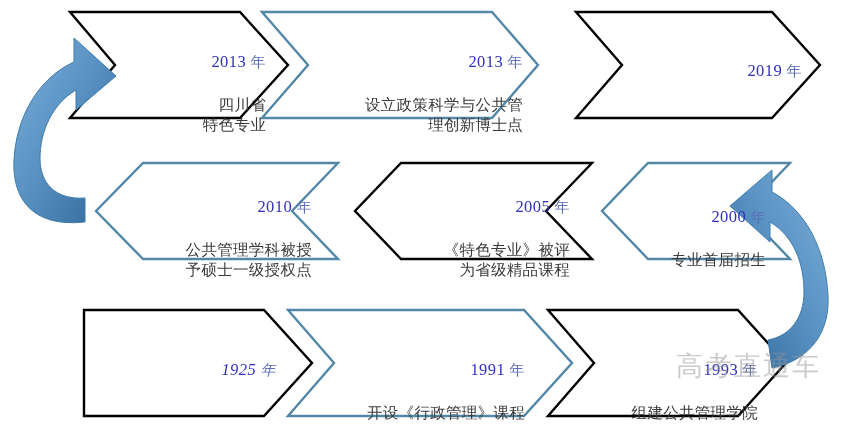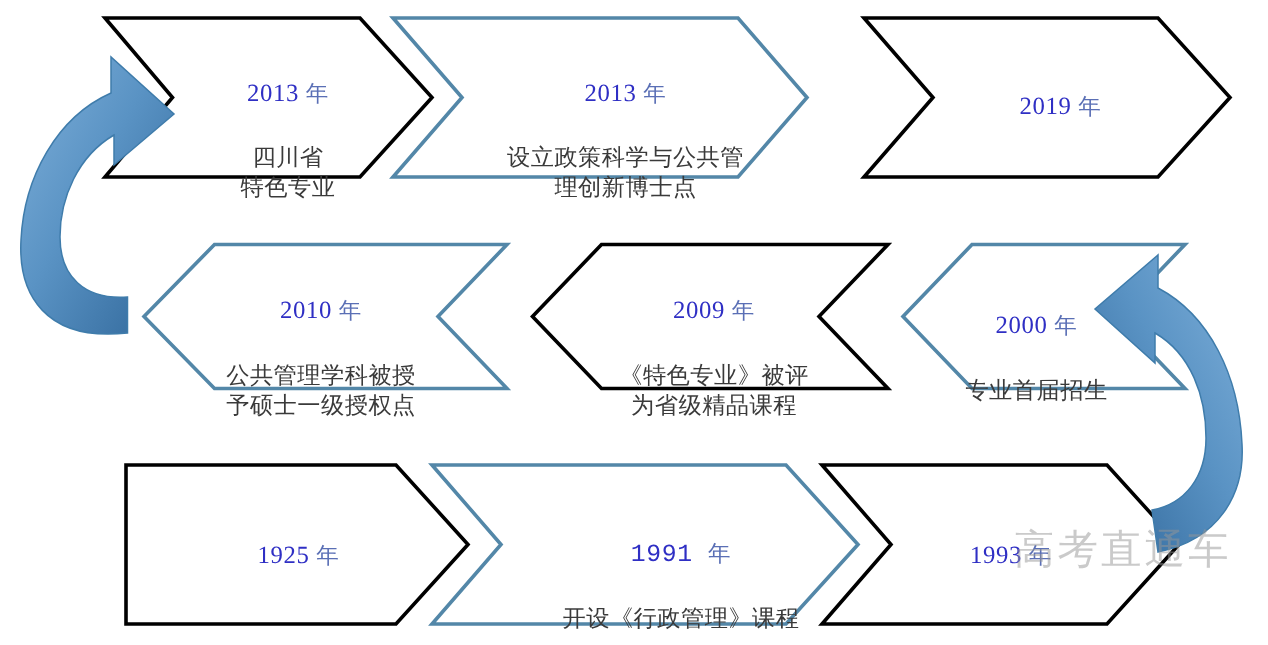--- a/index.html
+++ b/index.html
@@ -18,21 +18,21 @@
   .chev-svg {
     position: absolute;
     left: 0;
     top: 0;
     width: 845px;
     height: 430px;
     pointer-events: none;
   }
   .chev-label {
     position: absolute;
-    text-align: center;
+    text-align: right;
     line-height: 1.32;
     color: #3a3a3a;
     font-size: 15.5px;
     letter-spacing: 0.3px;
     white-space: pre-line;
   }
   .chev-year {
     display: block;
     color: #2f2fc4;
     font-size: 16.5px;
@@ -154,38 +154,39 @@
     <span class="chev-year"><span>2019</span> <span class="yr-suffix">年</span></span>
   </div>
 
   <div class="chev-label" style="left:116px; top:176px; width:196px;">
     <span class="chev-year"><span>2010</span> <span class="yr-suffix">年</span></span>
     <span>公共管理学科被授
 予硕士一级授权点</span>
   </div>
 
   <div class="chev-label" style="left:382px; top:176px; width:188px;">
-    <span class="chev-year"><span>2009</span> <span class="yr-suffix">年</span></span>
+    <span class="chev-year"><span>2005</span> <span class="yr-suffix">年</span></span>
     <span>《特色专业》被评
 为省级精品课程</span>
   </div>
 
   <div class="chev-label" style="left:616px; top:186px; width:150px;">
     <span class="chev-year"><span>2000</span> <span class="yr-suffix">年</span></span>
     <span>专业首届招生</span>
   </div>
 
-  <div class="chev-label" style="left:109px; top:339px; width:180px;">
+  <div class="chev-label" style="left:96px; top:339px; width:180px;font-style:italic;">
     <span class="chev-year"><span>1925</span> <span class="yr-suffix">年</span></span>
   </div>
 
-  <div class="chev-label" style="left:356px; top:339px; width:196px;font-family:Liberation Mono, monospace;">
+  <div class="chev-label" style="left:329px; top:339px; width:196px;">
     <span class="chev-year"><span>1991</span> <span class="yr-suffix">年</span></span>
     <span>开设《行政管理》课程</span>
   </div>
 
   <div class="chev-label" style="left:590px; top:339px; width:168px;">
     <span class="chev-year"><span>1993</span> <span class="yr-suffix">年</span></span>
+    <span>组建公共管理学院</span>
   </div>
 
   <div class="watermark">高考直通车</div>
 
 </div>
 
 </body></html>

